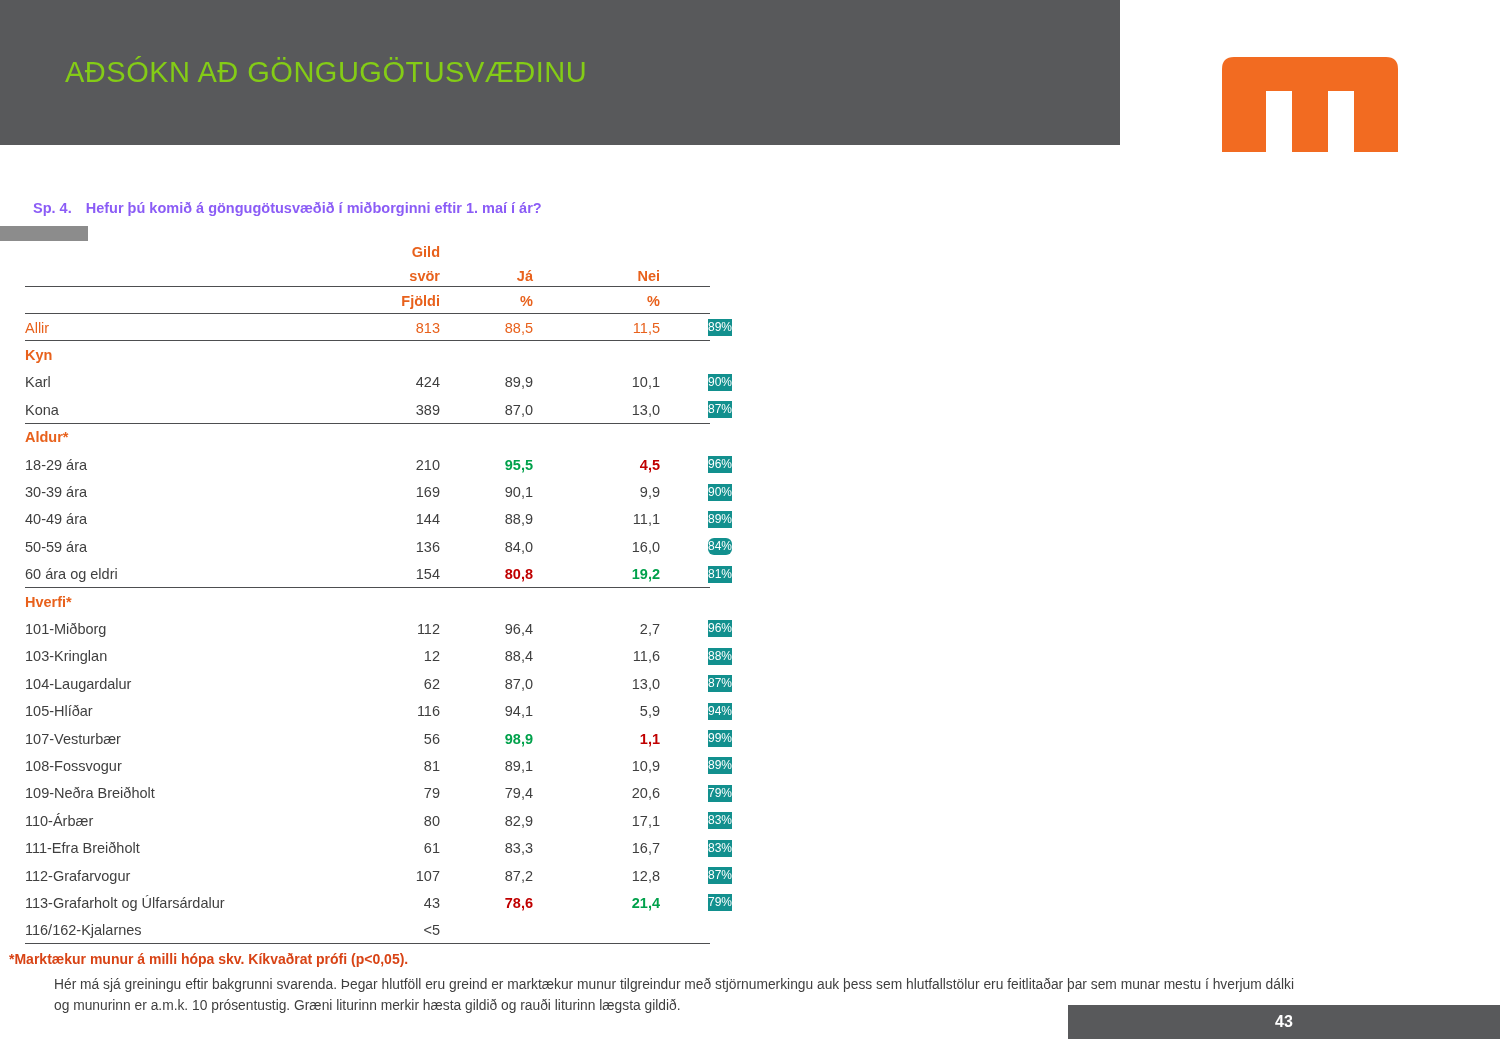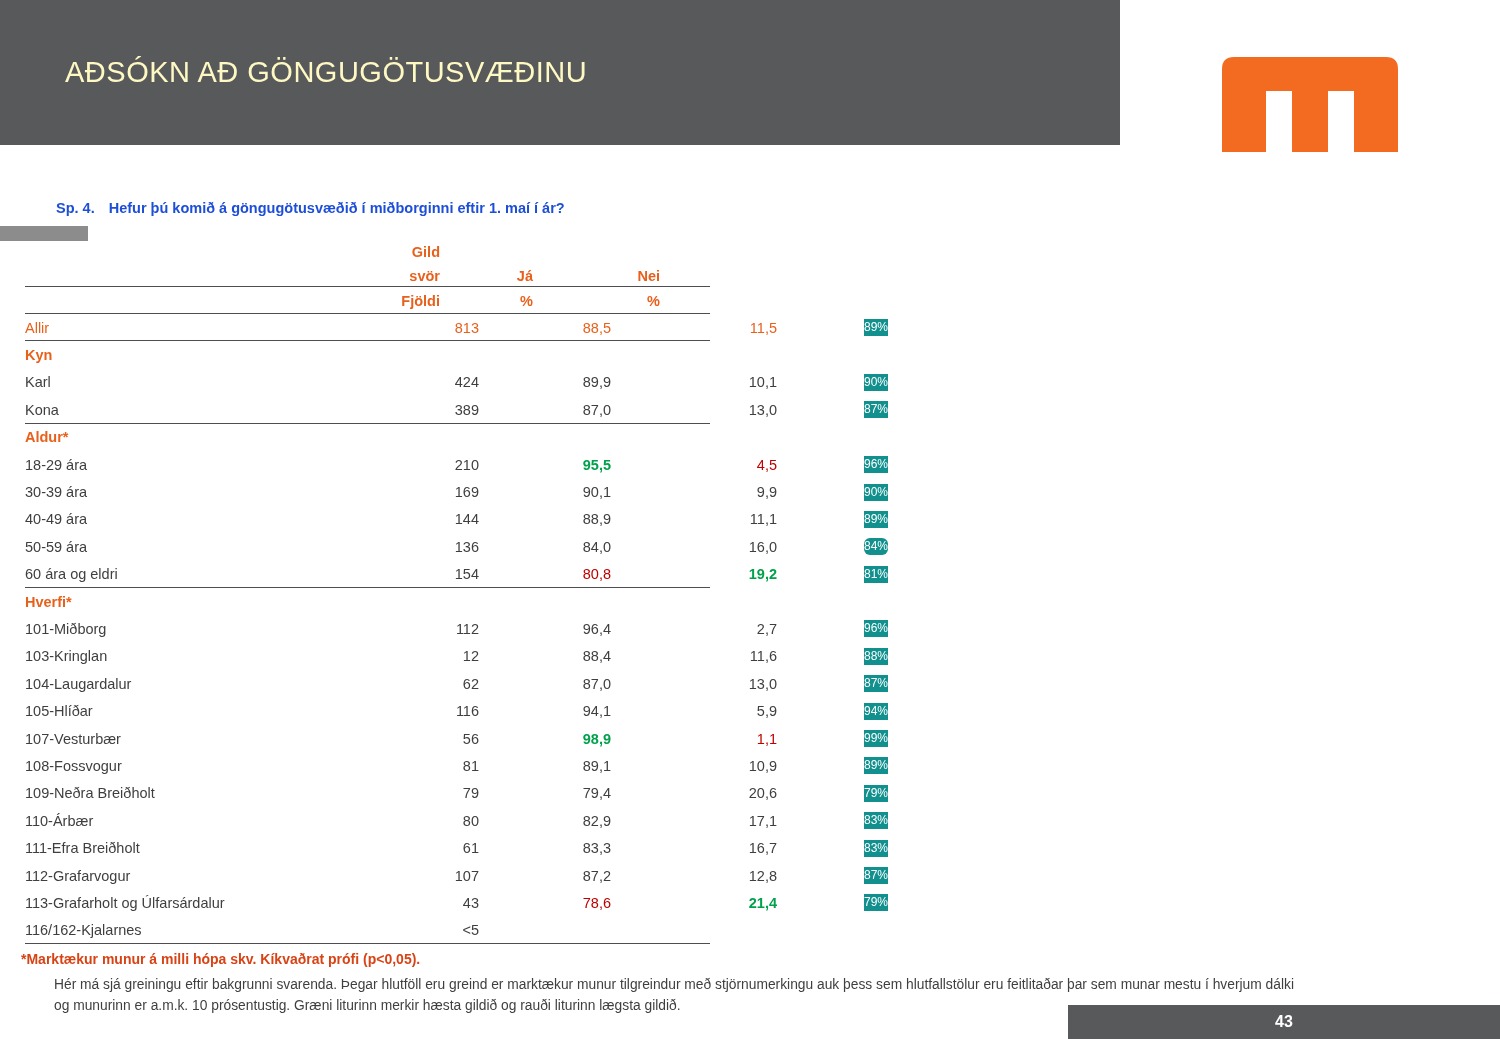--- a/index.html
+++ b/index.html
@@ -1,54 +1,54 @@
 <!DOCTYPE html>
 <html><head>
 <meta charset="utf-8">
 <style>
   * { margin:0; padding:0; box-sizing:border-box; }
   html,body { width:1500px; height:1039px; background:#fff; font-family:"Liberation Sans", sans-serif; }
   .page { position:relative; width:1500px; height:1039px; background:#fff; overflow:hidden; }
 
   
   .topbar { position:absolute; left:0; top:0; width:1120px; height:145px; background:#58595B; display:flex; align-items:center; }
-  .topbar h1 { color:#fef9c3; font-size:29px; font-weight:400; letter-spacing:0.5px; margin-left:65px; }
+  .topbar h1 { color:#84cc16; font-size:29px; font-weight:400; letter-spacing:0.5px; margin-left:65px; }
 
   
   .logo { position:absolute; left:1222px; top:57px; width:176px; height:95px; }
 
   
-  .question { position:absolute; left:56px; top:200px; font-size:14.5px; font-weight:600; color:#1d4ed8; }
+  .question { position:absolute; left:33px; top:200px; font-size:14.5px; font-weight:600; color:#8b5cf6; }
   .question .qtext { margin-left:14px; }
 
   
   .strip { position:absolute; left:0; top:226px; width:88px; height:15px; background:#8C8C8C; }
 
   
   .table { position:absolute; left:25px; top:240px; width:1450px; font-size:14.5px; color:#3F3F3F; }
   .hrow, .trow { display:grid; grid-template-columns:300px 115px 93px 127px 68px 1fr; align-items:center; position:relative; }
   .hrow { color:#E8611C; font-weight:600; }
   .hrow.r1 { height:24px; }
   .hrow.r2 { height:23px; }
   .hrow.r3 { height:27px; }
   .c.num { text-align:right; }
   .line::after { content:""; position:absolute; left:0; bottom:0; width:685px; border-bottom:1.5px solid #4d4e50; }
-  .trow { height:27.4px;gap:39px; }
+  .trow { height:27.4px; }
   .trow.hr::after { content:""; position:absolute; left:0; bottom:0; width:685px; border-bottom:1.5px solid #4d4e50; }
   .trow.orange .c { color:#E8611C; }
   .trow.section .label { color:#E8611C; font-weight:600; }
   .c .green, .green { color:#00A14B; font-weight:bold; }
-  .c .red, .red { color:#C00000; font-weight:normal; }
+  .c .red, .red { color:#C00000; font-weight:bold; }
 
   .barcell { height:100%; display:flex; align-items:center;margin-left:48px; }
   .bar { height:17px; background:#12908E; display:flex; align-items:center; justify-content:center; }
   .barlabel { color:#fff; font-size:12px; line-height:17px; }
 
   
-  .footnote { position:absolute; left:21px; top:951px; font-size:14px; font-weight:600; color:#D84315; }
+  .footnote { position:absolute; left:9px; top:951px; font-size:14px; font-weight:600; color:#D84315; }
   .note { position:absolute; left:25px; top:974px; width:1245px; font-size:13.8px; line-height:1.55; color:#3F3F3F;margin-left:29px; }
 
   
   .pagebar { position:absolute; left:1068px; top:1005px; width:432px; height:34px; background:#58595B; display:flex; align-items:center; justify-content:center; }
   .pagebar span { color:#fff; font-weight:bold; font-size:16px; }
 </style>
 </head>
 <body>
 
 <div class="page">

